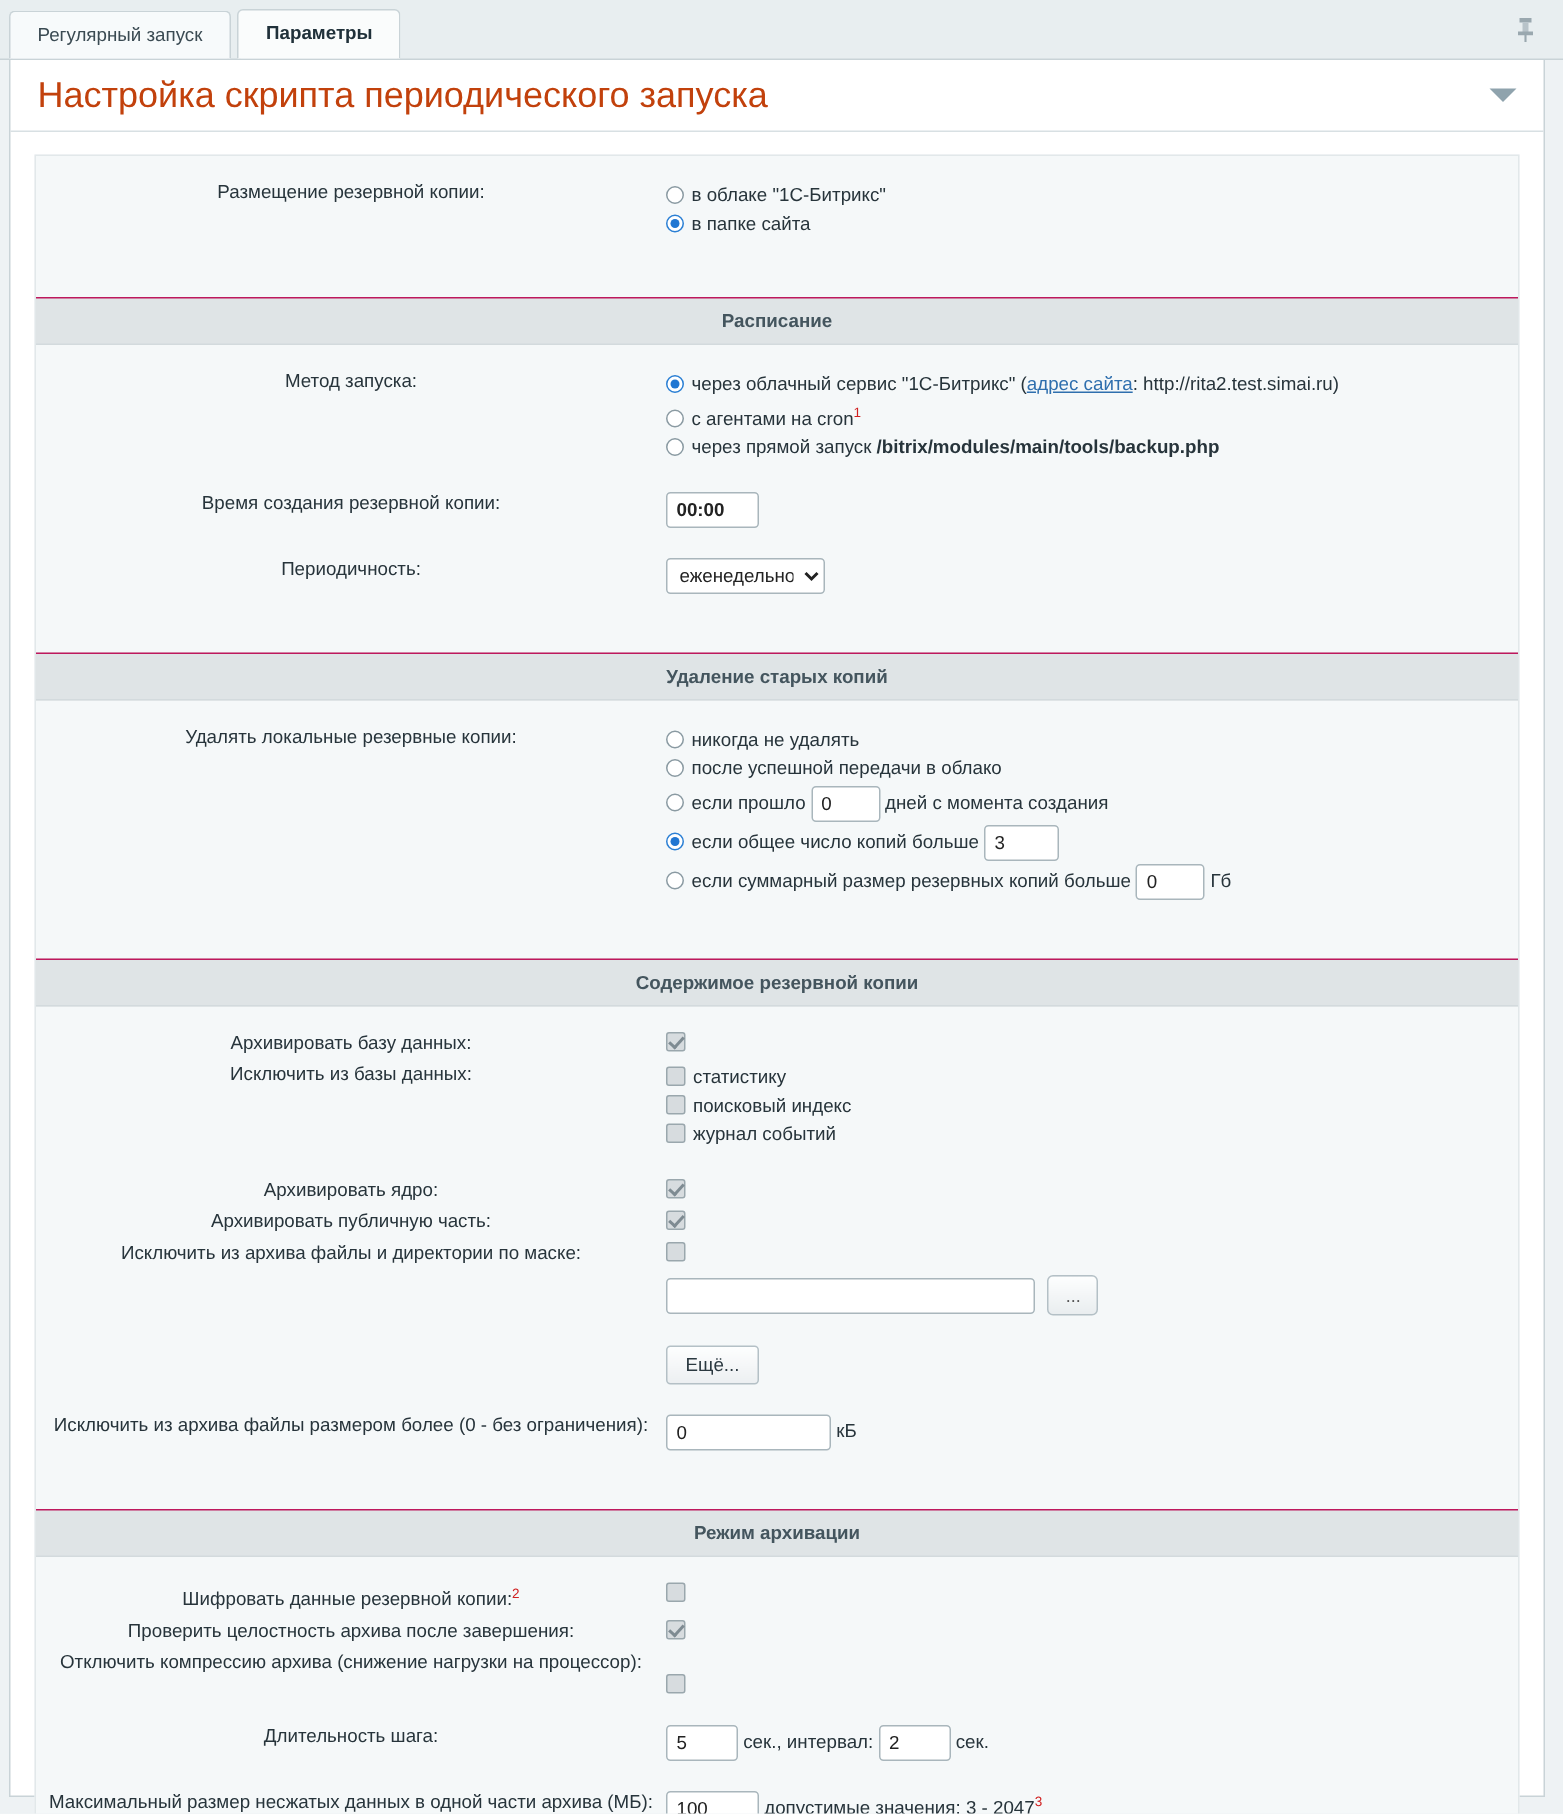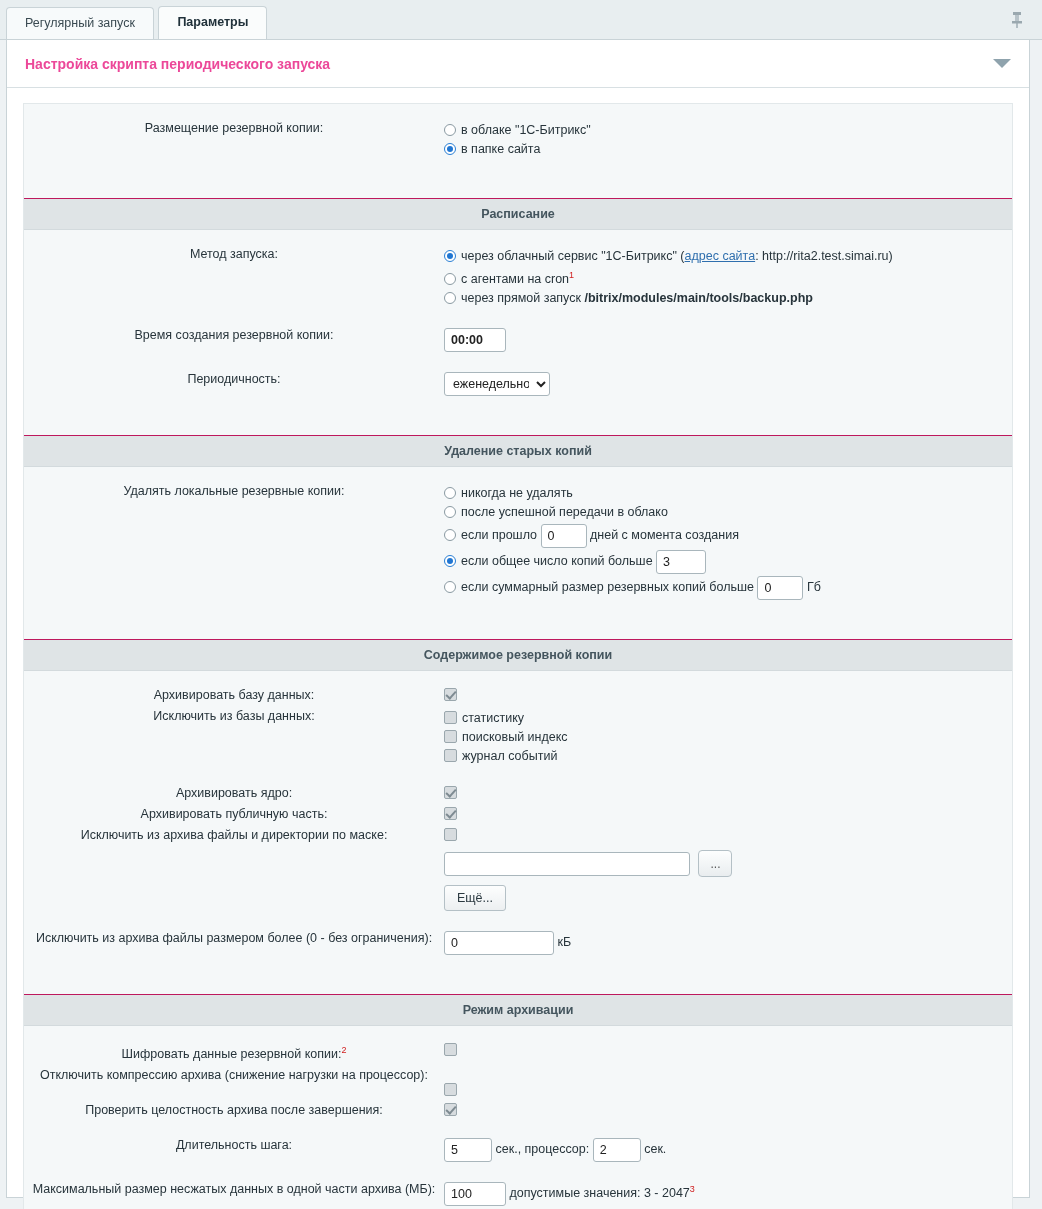--- a/index.html
+++ b/index.html
@@ -64,23 +64,23 @@
   .card-title-row {
     position: relative;
     height: 48px;
     border-bottom: 1px solid #d8e0e3;
     display: flex;
     align-items: center;
     padding: 0 18px;
     box-sizing: border-box;
   }
   .card-title {
-    font-size: 14px;
-    color: #ec4899;
-    font-weight: bold;
+    font-size: 24px;
+    color: #c2410c;
+    font-weight: normal;
   }
   .collapse-caret {
     position: absolute;
     right: 18px; top: 19px;
     width: 0; height: 0;
     border-left: 9px solid transparent;
     border-right: 9px solid transparent;
     border-top: 9px solid #8fa3ad;
     cursor: pointer;
   }
@@ -425,21 +425,21 @@
           <td class="fld"><span class="chk on"></span></td>
         </tr>
         <tr>
           <td class="lbl">Исключить из архива файлы и директории по маске:</td>
           <td class="fld">
             <span class="chk"></span>
             <div style="margin-top:8px">
               <input class="txt w-mask" value="" style="">
               <button class="btn-dots">...</button>
             </div>
-            <div style="margin-top:8px">
+            <div style="margin-top:20px">
               <button class="btn-sm">Ещё...</button>
             </div>
           </td>
         </tr>
         <tr class="spacer-row">
               <td colspan="2"></td>
             </tr>
         <tr>
           <td class="lbl">Исключить из архива файлы размером более (0 - без ограничения):</td>
           <td class="fld">
@@ -460,35 +460,35 @@
             <tr class="spacer-row">
               <td colspan="2"></td>
             </tr>
         <tr>
           <td class="lbl">
             <span>Шифровать данные резервной копии:</span><sup class="red">2</sup>
           </td>
           <td class="fld"><span class="chk"></span></td>
         </tr>
         <tr>
+          <td class="lbl">Проверить целостность архива после завершения:</td>
+          <td class="fld"><span class="chk on"></span></td>
+        </tr>
+        <tr>
           <td class="lbl">Отключить компрессию архива (снижение нагрузки на процессор):</td>
           <td class="fld" style="padding-top:18px"><span class="chk"></span></td>
         </tr>
-        <tr>
-          <td class="lbl">Проверить целостность архива после завершения:</td>
-          <td class="fld"><span class="chk on"></span></td>
-        </tr>
         <tr class="spacer-row">
               <td colspan="2"></td>
             </tr>
         <tr>
           <td class="lbl">Длительность шага:</td>
           <td class="fld">
             <input class="txt w-step" value="5" style="">
-            <span class="unit">сек., процессор:</span>
+            <span class="unit">сек., интервал:</span>
             <input class="txt w-step" value="2" style="">
             <span class="unit">сек.</span>
           </td>
         </tr>
         <tr class="spacer-row">
               <td colspan="2"></td>
             </tr>
         <tr>
           <td class="lbl">Максимальный размер несжатых данных в одной части архива (МБ):</td>
           <td class="fld">

